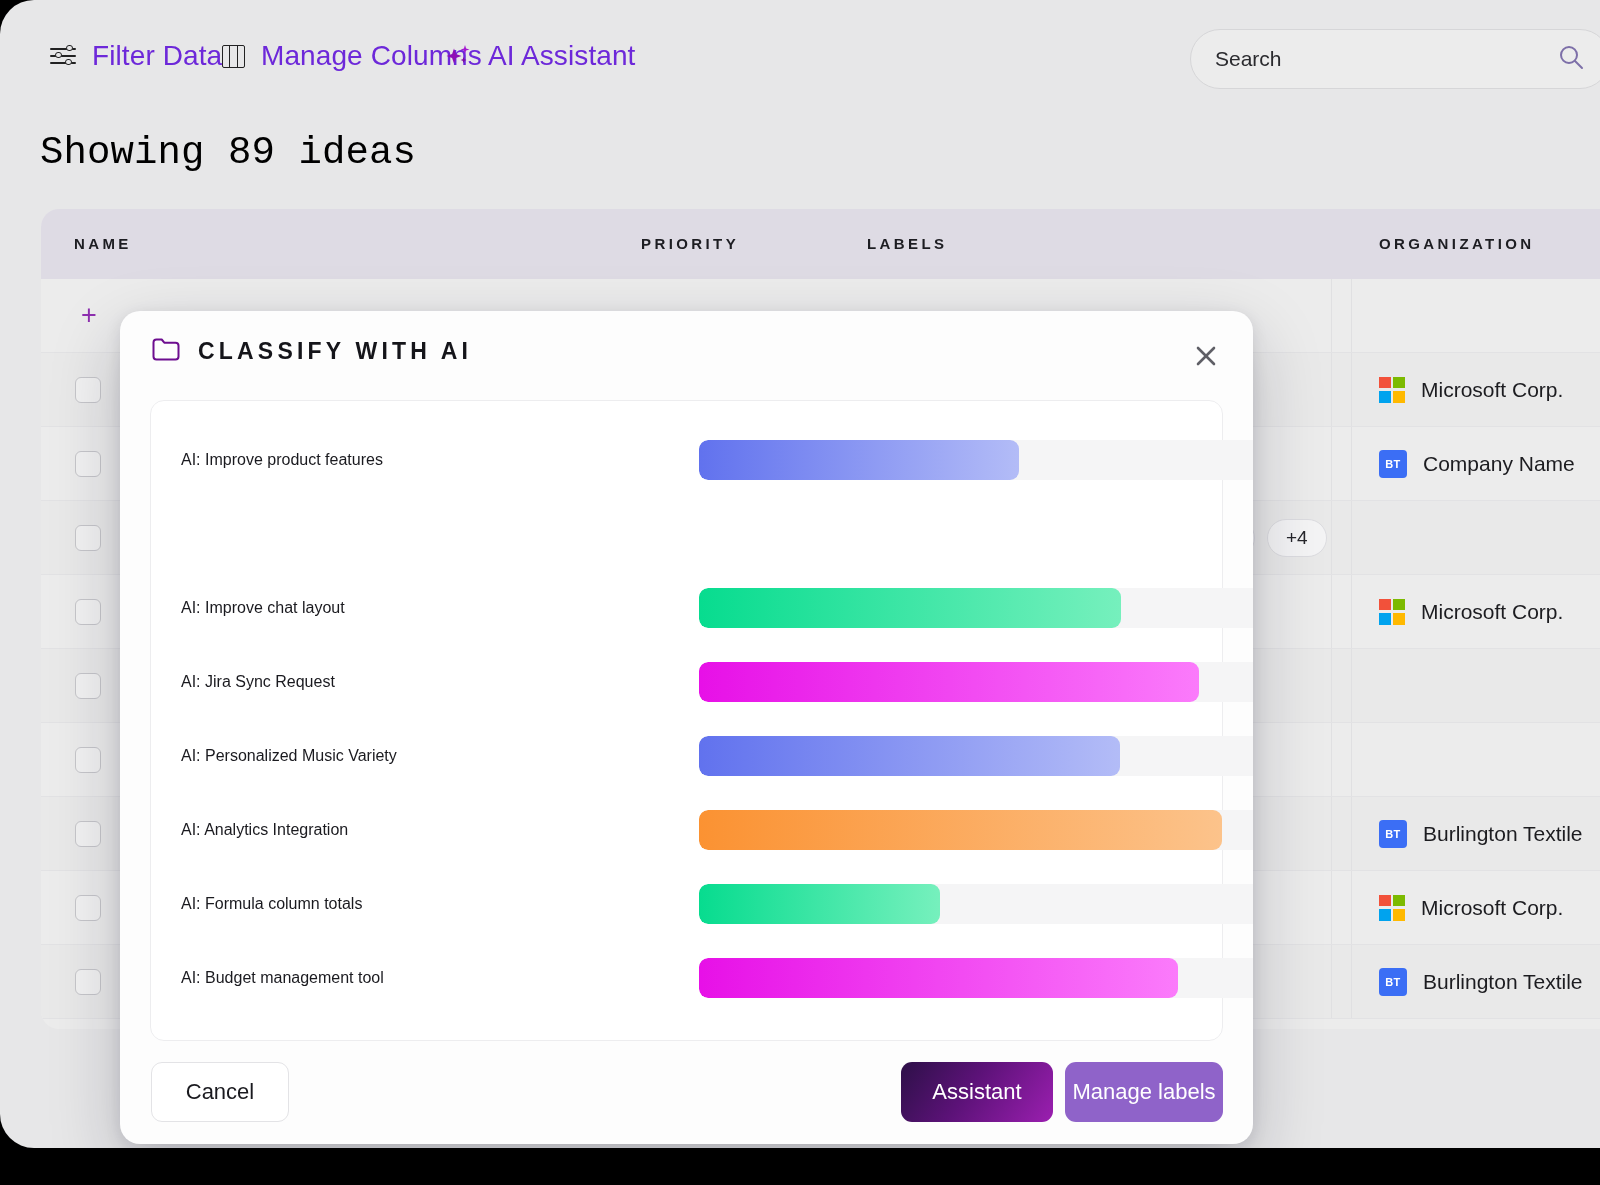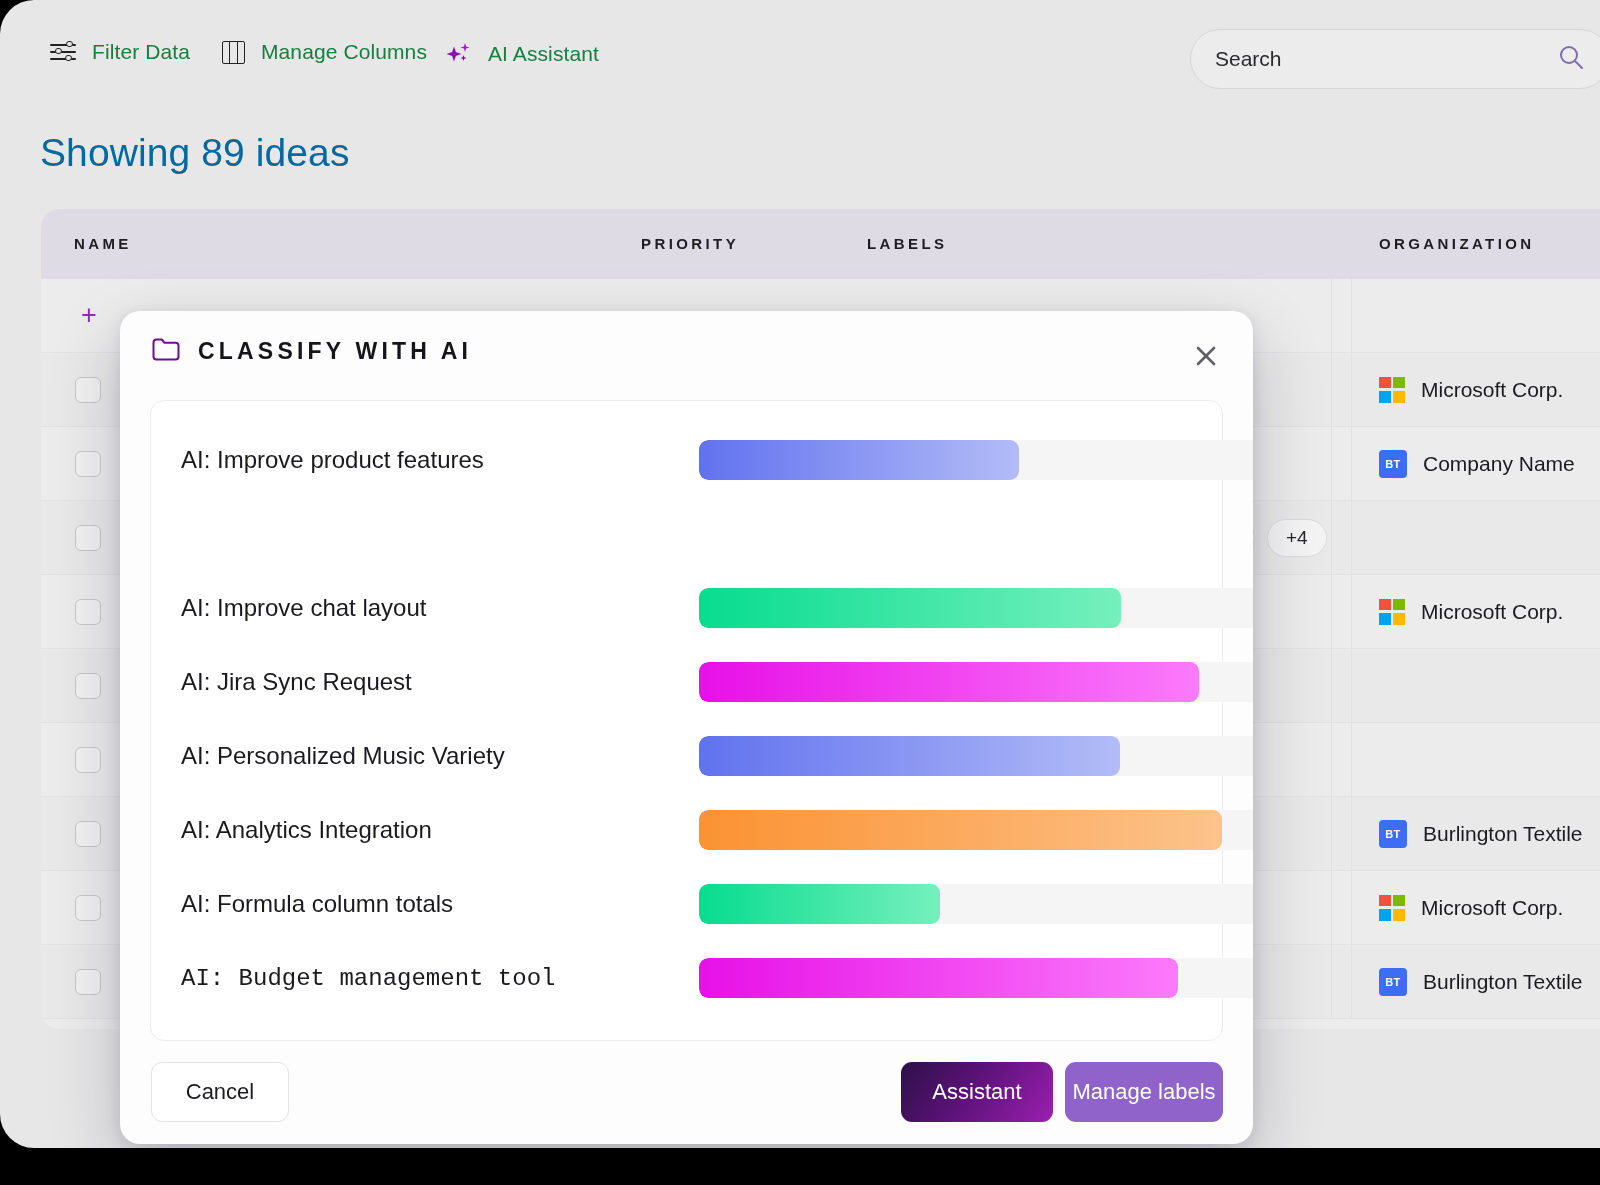--- a/index.html
+++ b/index.html
@@ -23,21 +23,21 @@
   
   #toolbar {
     position: absolute; left: 0; top: 0;
     width: 1600px; height: 100px;
   }
   .tb-item {
     position: absolute; top: 40px;
     display: flex; align-items: center; gap: 16px;
     cursor: pointer;
   }
-  .tb-label { font-size: 21px; color: #15803d; letter-spacing: .1px; }
+  .tb-label { font-size: 28px; color: #6d28d9; letter-spacing: .1px; }
 
   
   .ic-filter { width: 26px; height: 22px; position: relative; }
   .ic-filter i {
     position: absolute; left: 0; right: 0; height: 1.8px;
     background: #222; border-radius: 2px;
   }
   .ic-filter i:nth-child(1) { top: 3px; }
   .ic-filter i:nth-child(2) { top: 10px; }
   .ic-filter i:nth-child(3) { top: 17px; }
@@ -73,22 +73,23 @@
   #search-input {
     flex: 1; border: none; outline: none; background: transparent;
     font-family: "Liberation Sans", sans-serif;
     font-size: 21px; color: #24242a;
   }
   #search-input::placeholder { color: #2a2a2e; }
 
   
   #page-title {
     position: absolute; left: 40px; top: 131px;
-    font-size: 39px; font-weight: 400; color: #0369a1;
+    font-size: 39px; font-weight: 400; color: #000000;
     letter-spacing: .1px;
+    font-family: Liberation Mono, monospace;
   }
 
   
   #table-card {
     position: absolute; left: 41px; top: 209px;
     width: 1600px; height: 820px;
     background: #ececec;
     border-radius: 18px 0 0 18px;
     overflow: hidden;
   }
@@ -169,21 +170,21 @@
     background: #fff;
     border: 1px solid #ededef;
     border-radius: 14px;
   }
   .bar-row {
     position: absolute; left: 0; width: 100%; height: 74px;
     display: flex; align-items: center;
   }
   .bar-label {
     position: absolute; left: 30px;
-    font-size: 24px; color: #1a1a1f; white-space: nowrap;
+    font-size: 16px; color: #1a1a1f; white-space: nowrap;
   }
   .bar-track {
     position: absolute; left: 548px; width: 630px; height: 40px;
     background: #f5f5f6; border-radius: 9px; overflow: hidden;
   }
   .bar-fill { height: 100%; border-radius: 9px; }
 
   #modal-footer {
     position: absolute; left: 0; bottom: 0; width: 100%; height: 103px;
   }
@@ -412,21 +413,21 @@
           <div class="bar-track">
             <div class="bar-fill" style="width: 83%; background: linear-gradient(90deg, rgb(251, 146, 50) 0%, rgb(252, 195, 139) 100%);"></div>
           </div>
         </div>
         <div class="bar-row" style="top: 466px;">
           <div class="bar-label">AI: Formula column totals</div>
           <div class="bar-track">
             <div class="bar-fill" style="width: 38.2%; background: linear-gradient(90deg, rgb(7, 220, 143) 0%, rgb(118, 240, 189) 100%);"></div>
           </div>
         </div>
-        <div class="bar-row" style="top: 540px; font-family: Liberation Mono, monospace;">
+        <div class="bar-row" style="top: 540px;">
           <div class="bar-label">AI: Budget management tool</div>
           <div class="bar-track">
             <div class="bar-fill" style="width: 76%; background: linear-gradient(90deg, rgb(231, 16, 231) 0%, rgb(251, 123, 251) 100%);"></div>
           </div>
         </div>
       </div>
 
     <div id="modal-footer">
       <button id="cancel-button">Cancel</button>
       <button id="regenerate-button">Assistant</button>

